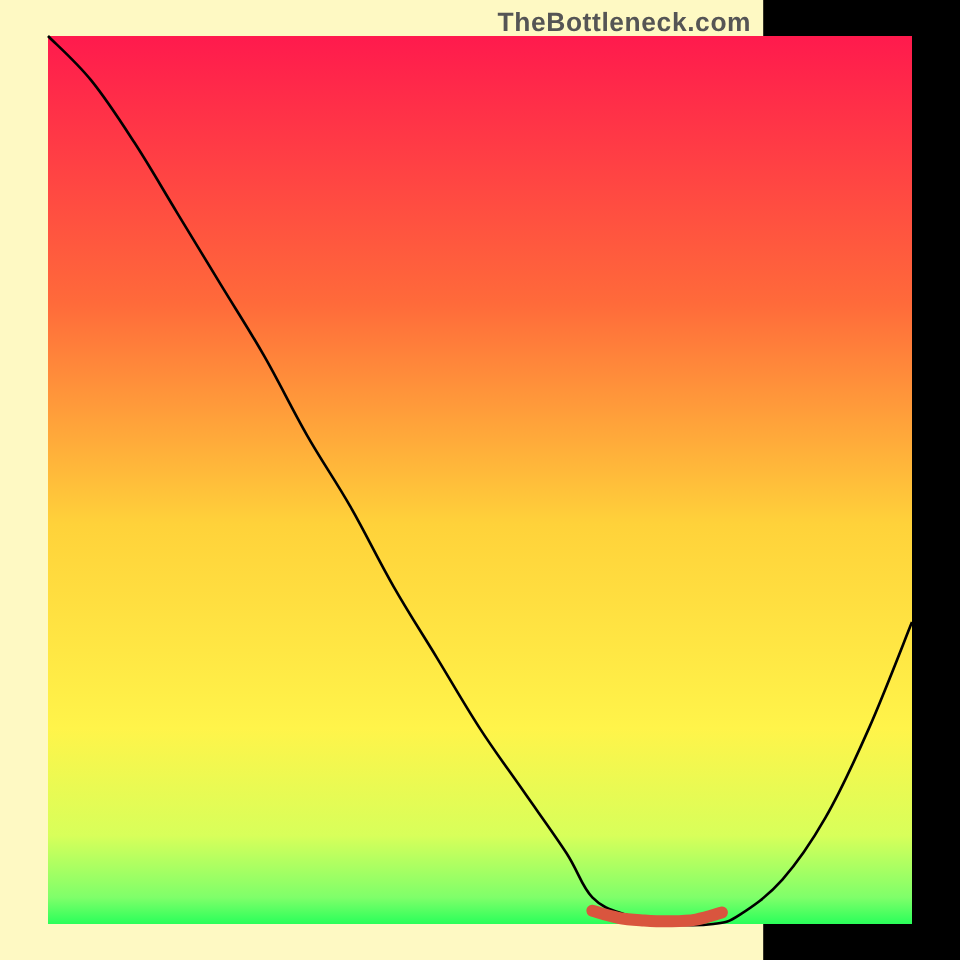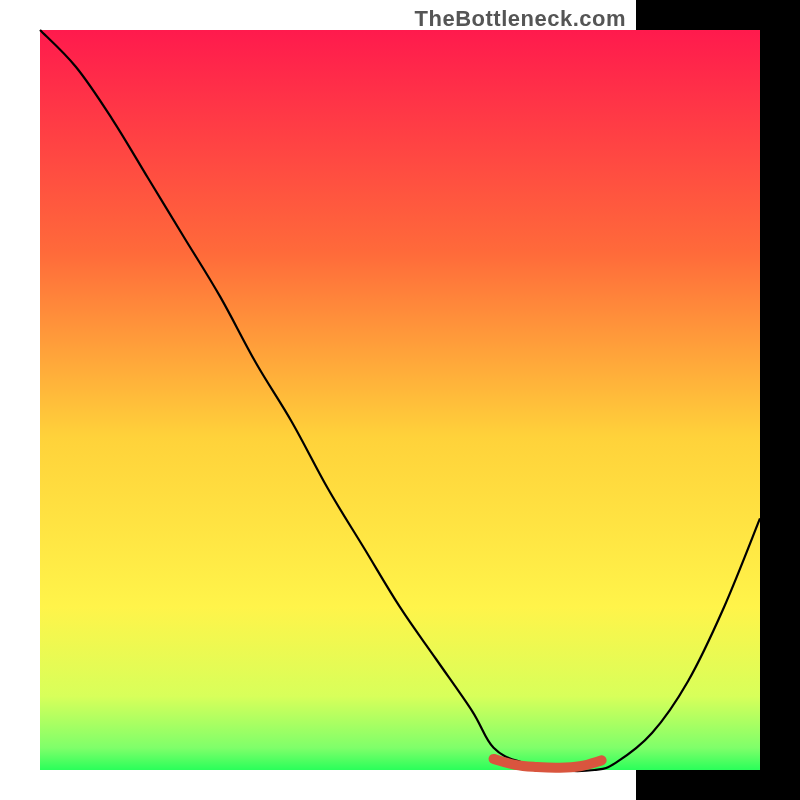--- a/index.html
+++ b/index.html
@@ -7,21 +7,21 @@
     padding: 0;
     width: 800px;
     height: 800px;
     background: #000000;
     overflow: hidden;
   }
   .container {
     position: relative;
     width: 636px;
     height: 800px;
-    background: #ffffff;
+    background: #fef9c3;
   }
   .watermark {
     position: absolute;
     top: 6px;
     right: 10px;
     color: #555555;
     font-family: Arial, Helvetica, sans-serif;
     font-size: 22px;
     font-weight: 600;
     letter-spacing: 0.5px;

